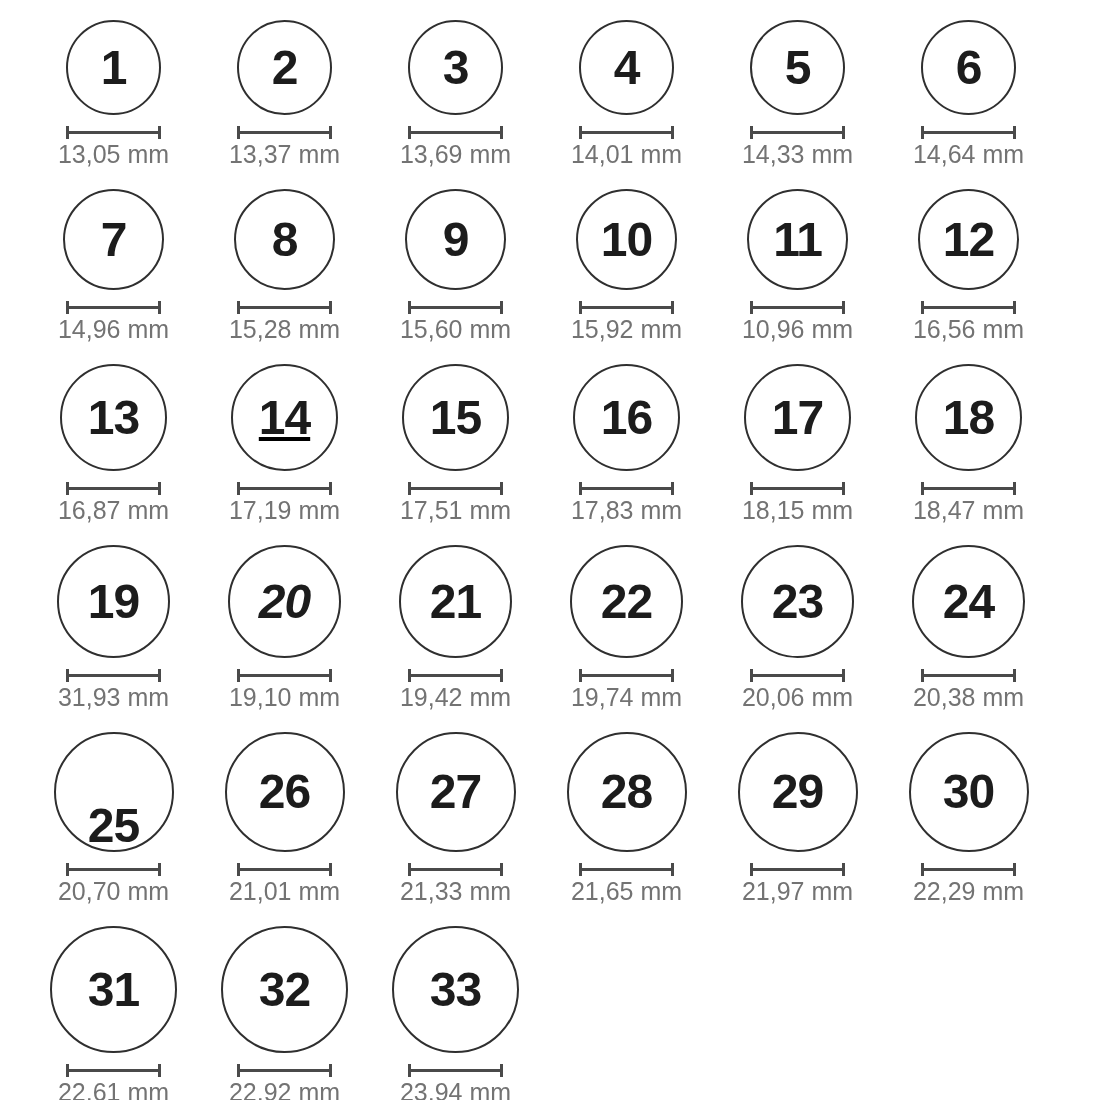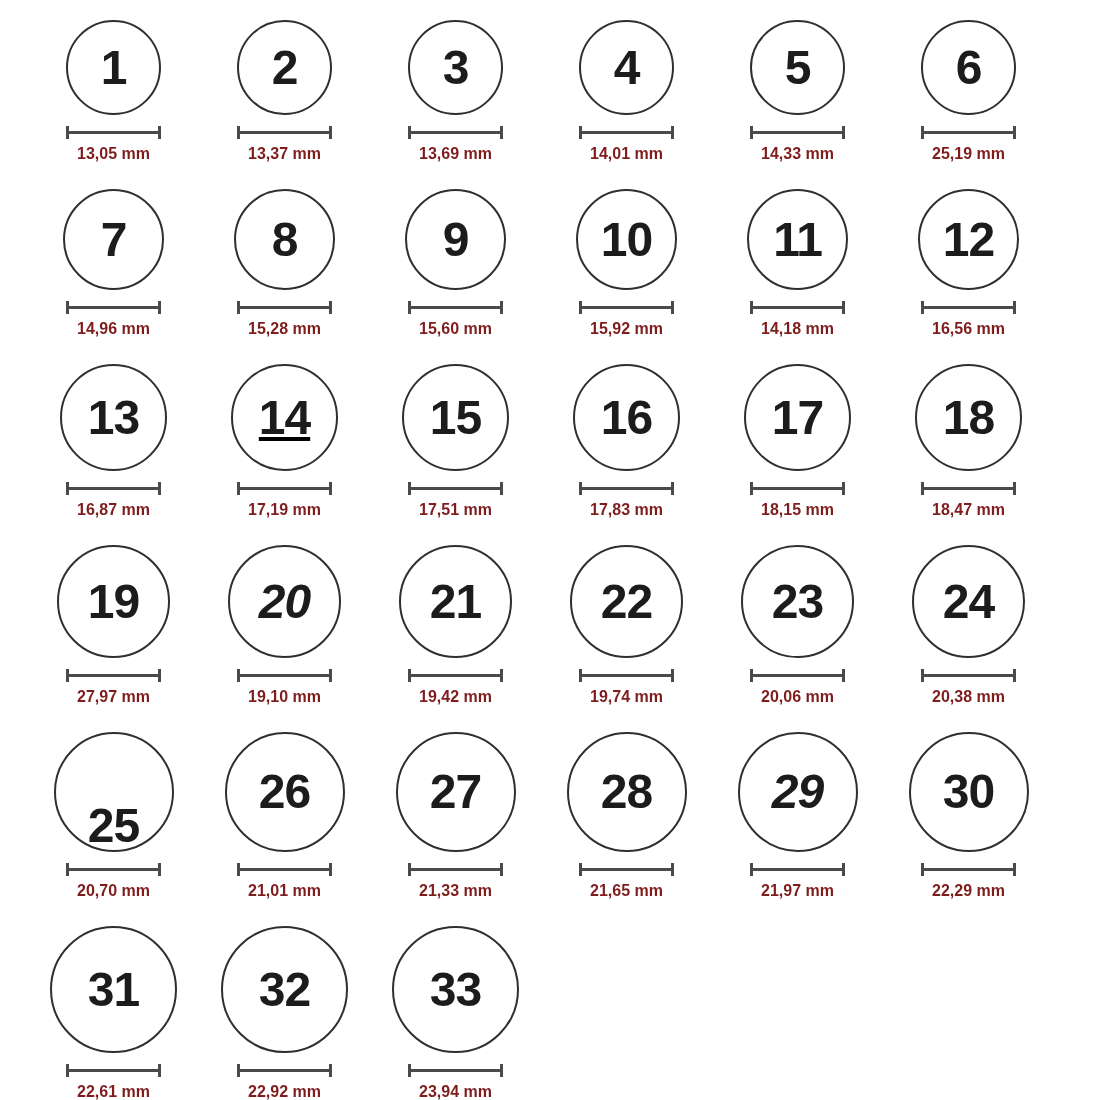--- a/index.html
+++ b/index.html
@@ -62,24 +62,24 @@
     position: absolute;
     top: 0;
     bottom: 0;
     width: 3px;
     background: #4a4a4a;
   }
   .tick.tl { left: 0; }
   .tick.tr { right: 0; }
   .label {
     margin-top: 4px;
-    font-weight: bold;
-    font-size: 16px;
+    font-weight: normal;
+    font-size: 25px;
     line-height: 22px;
-    color: #7f1d1d;
+    color: #737373;
     white-space: nowrap;
   }
 </style>
 </head>
 <body>
 
 <div id="chart" class="chart">
     <div class="row">
       <div class="cell">
         <div class="circle" style="height: 95px; width: 95px;">
@@ -138,21 +138,21 @@
       </div>
       <div class="cell">
         <div class="circle" style="height: 95px; width: 95px;">
           <span class="num">6</span>
         </div>
         <div class="measure">
           <span class="mline"></span>
           <span class="tick tl"></span>
           <span class="tick tr"></span>
         </div>
-        <div class="label">25,19 mm</div>
+        <div class="label">14,64 mm</div>
       </div>
     </div>
     <div class="row">
       <div class="cell">
         <div class="circle" style="height: 101px; width: 101px;">
           <span class="num">7</span>
         </div>
         <div class="measure">
           <span class="mline"></span>
           <span class="tick tl"></span>
@@ -195,21 +195,21 @@
       </div>
       <div class="cell">
         <div class="circle" style="height: 101px; width: 101px;">
           <span class="num">11</span>
         </div>
         <div class="measure">
           <span class="mline"></span>
           <span class="tick tl"></span>
           <span class="tick tr"></span>
         </div>
-        <div class="label">14,18 mm</div>
+        <div class="label">10,96 mm</div>
       </div>
       <div class="cell">
         <div class="circle" style="height: 101px; width: 101px; justify-content: center;">
           <span class="num">12</span>
         </div>
         <div class="measure">
           <span class="mline"></span>
           <span class="tick tl"></span>
           <span class="tick tr"></span>
         </div>
@@ -287,21 +287,21 @@
     <div class="row">
       <div class="cell">
         <div class="circle" style="height: 113px; width: 113px;">
           <span class="num">19</span>
         </div>
         <div class="measure">
           <span class="mline"></span>
           <span class="tick tl"></span>
           <span class="tick tr"></span>
         </div>
-        <div class="label">27,97 mm</div>
+        <div class="label">31,93 mm</div>
       </div>
       <div class="cell">
         <div class="circle" style="height: 113px; width: 113px; font-style: italic;">
           <span class="num">20</span>
         </div>
         <div class="measure">
           <span class="mline"></span>
           <span class="tick tl"></span>
           <span class="tick tr"></span>
         </div>
@@ -391,21 +391,21 @@
           <span class="num">28</span>
         </div>
         <div class="measure">
           <span class="mline"></span>
           <span class="tick tl"></span>
           <span class="tick tr"></span>
         </div>
         <div class="label">21,65 mm</div>
       </div>
       <div class="cell">
-        <div class="circle" style="height: 120px; width: 120px; font-style: italic;">
+        <div class="circle" style="height: 120px; width: 120px;">
           <span class="num">29</span>
         </div>
         <div class="measure">
           <span class="mline"></span>
           <span class="tick tl"></span>
           <span class="tick tr"></span>
         </div>
         <div class="label">21,97 mm</div>
       </div>
       <div class="cell">

